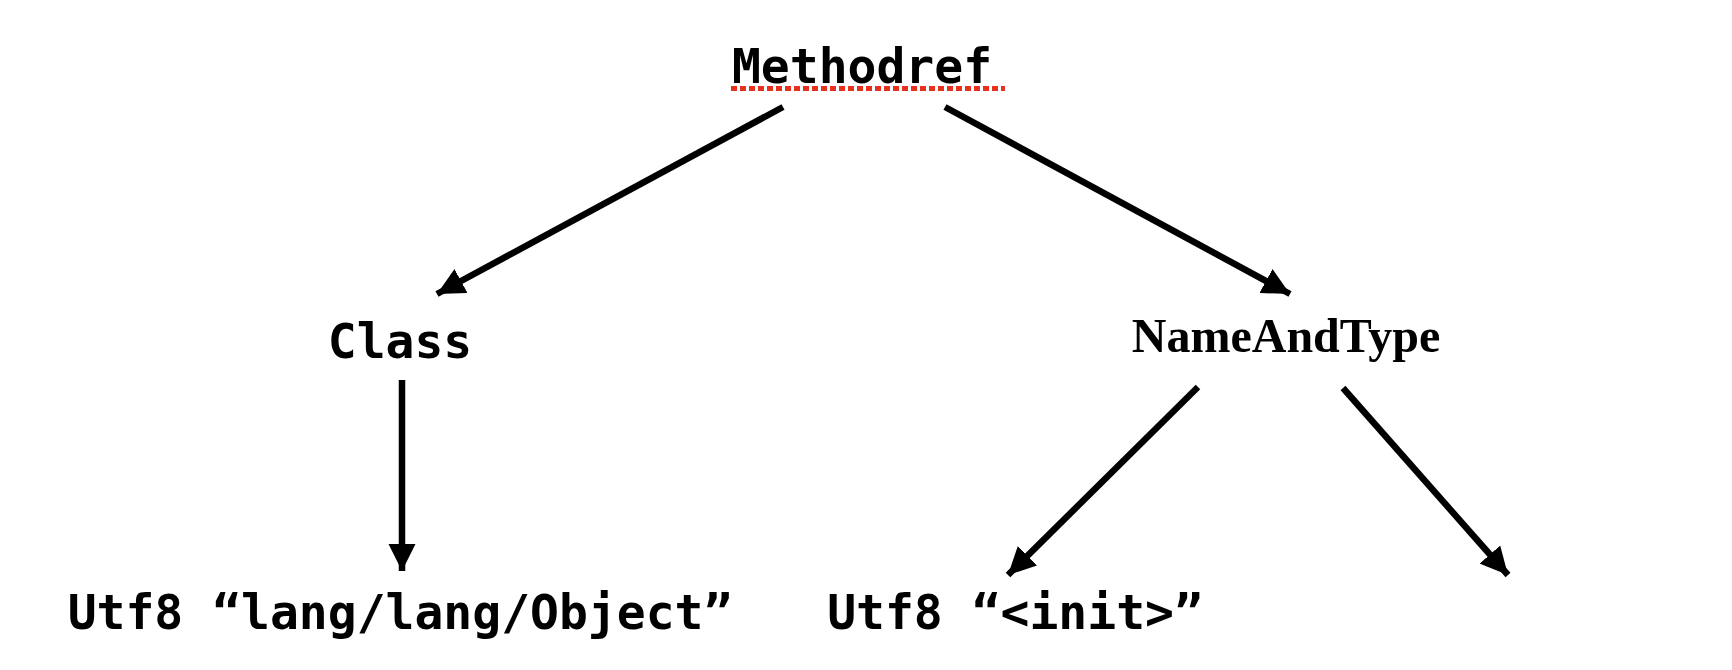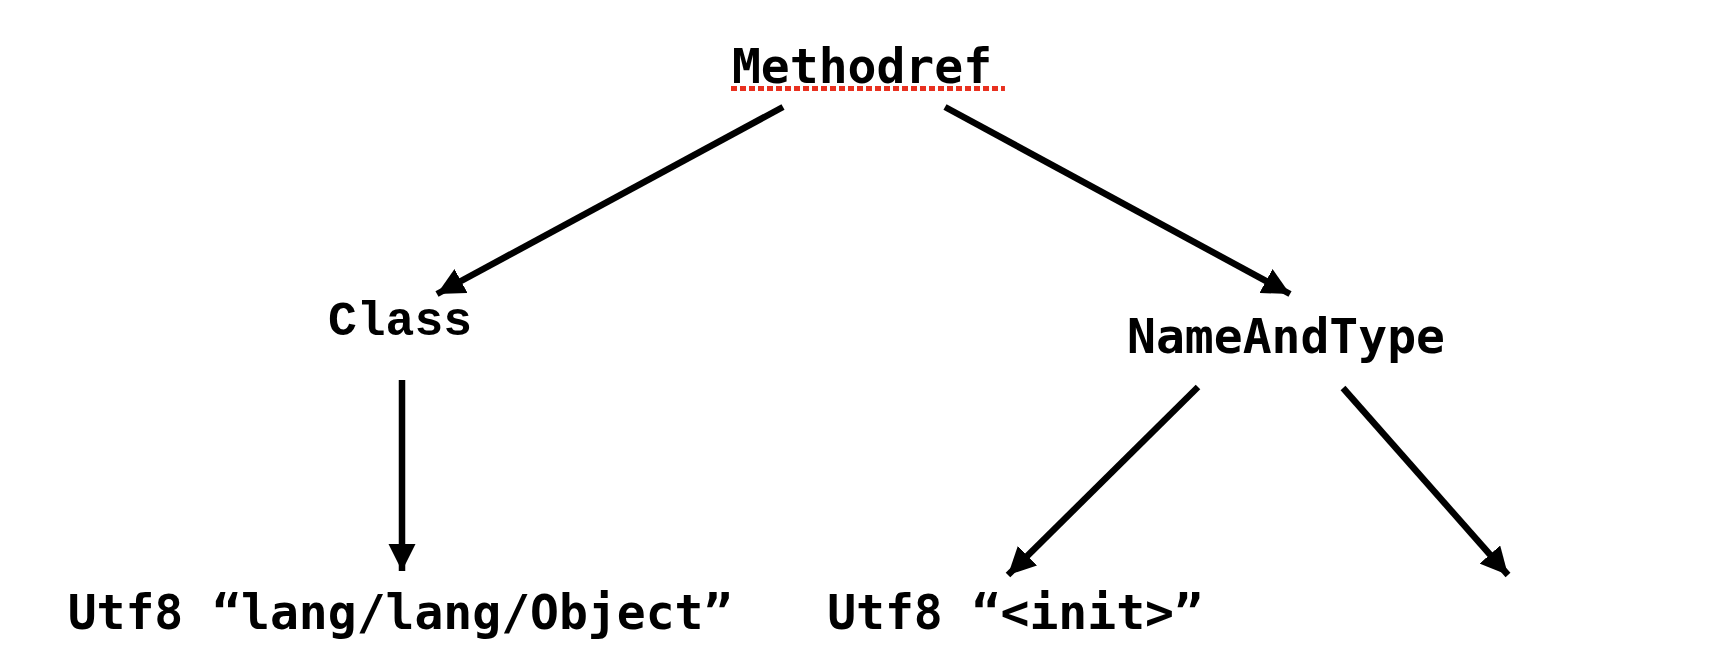--- a/index.html
+++ b/index.html
@@ -68,25 +68,25 @@
     <line class="edge" x1="402" y1="380" x2="402" y2="571" marker-end="url(#arrow)"></line>
     <line class="edge" x1="1198" y1="387" x2="1008" y2="575" marker-end="url(#arrow)"></line>
     <line class="edge" x1="1343" y1="388" x2="1508" y2="575" marker-end="url(#arrow)"></line>
   </svg>
 
   <div class="node" style="left: 862px; top: 40px;">
     <span>Methodref</span>
     <div class="spell-underline"></div>
   </div>
 
-  <div class="node" style="left: 400px; top: 296px; font-family: Liberation Mono, monospace;">
+  <div class="node" style="left: 400px; top: 315px;">
     <span>Class</span>
   </div>
 
-  <div class="node" style="left: 1286px; top: 310px;">
+  <div class="node" style="left: 1286px; top: 310px; font-family: Liberation Serif, serif;">
     <span>NameAndType</span>
   </div>
 
   <div class="node" style="left: 400px; top: 586px;">
     <span>Utf8 “lang/lang/Object”</span>
   </div>
 
   <div class="node" style="left: 1015px; top: 586px;">
     <span>Utf8 “&lt;init&gt;”</span>
   </div>

